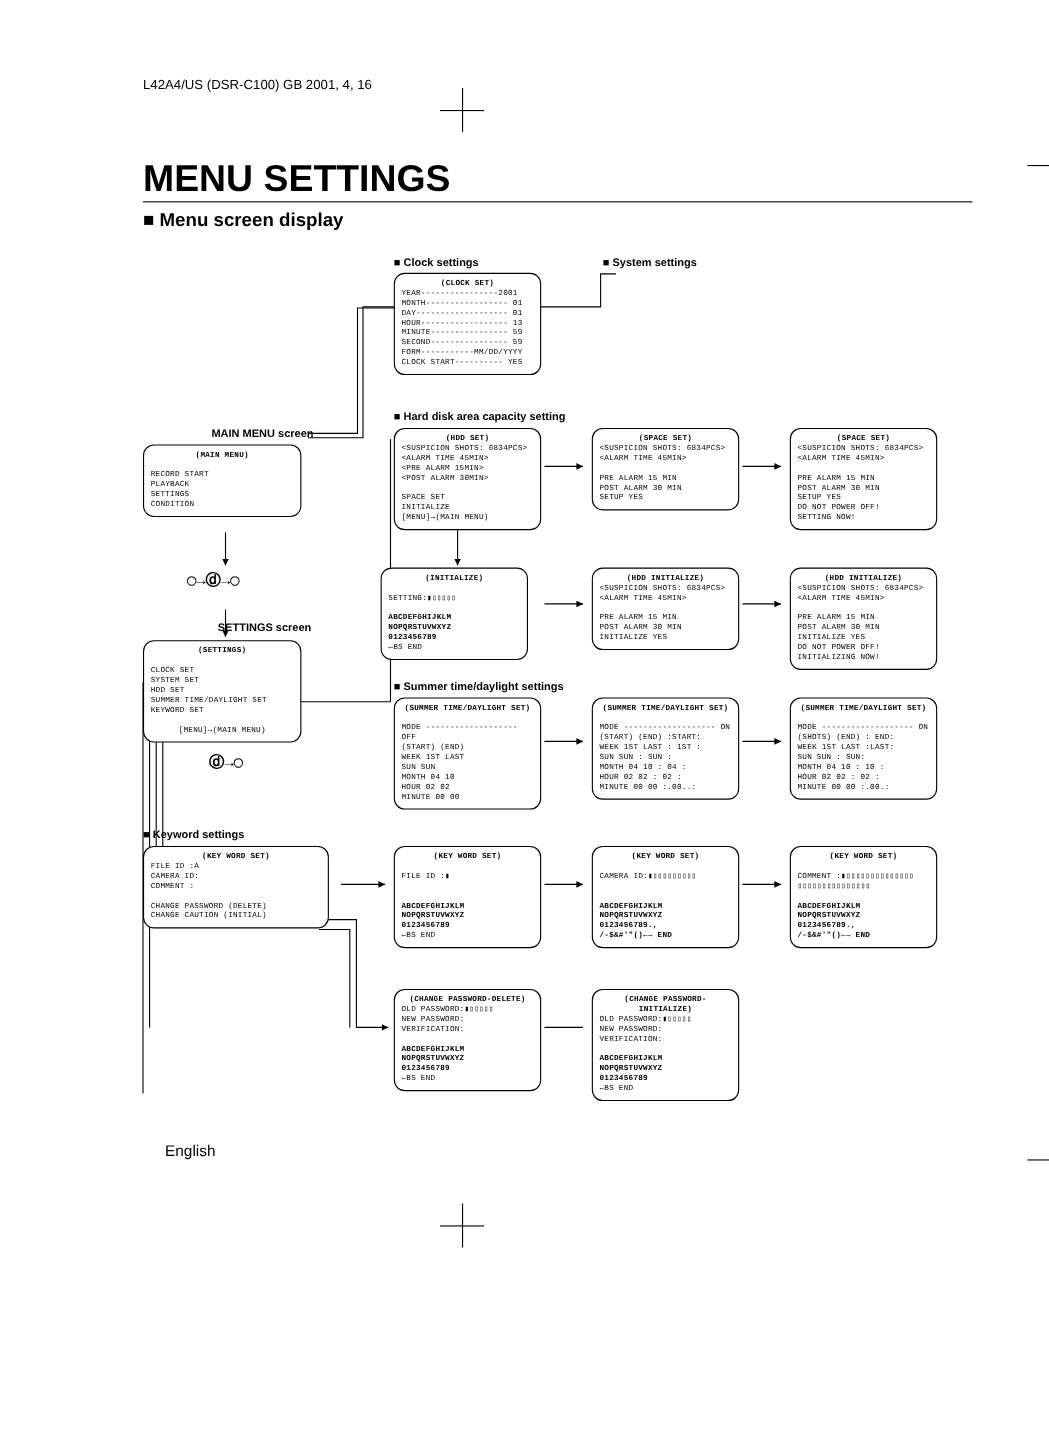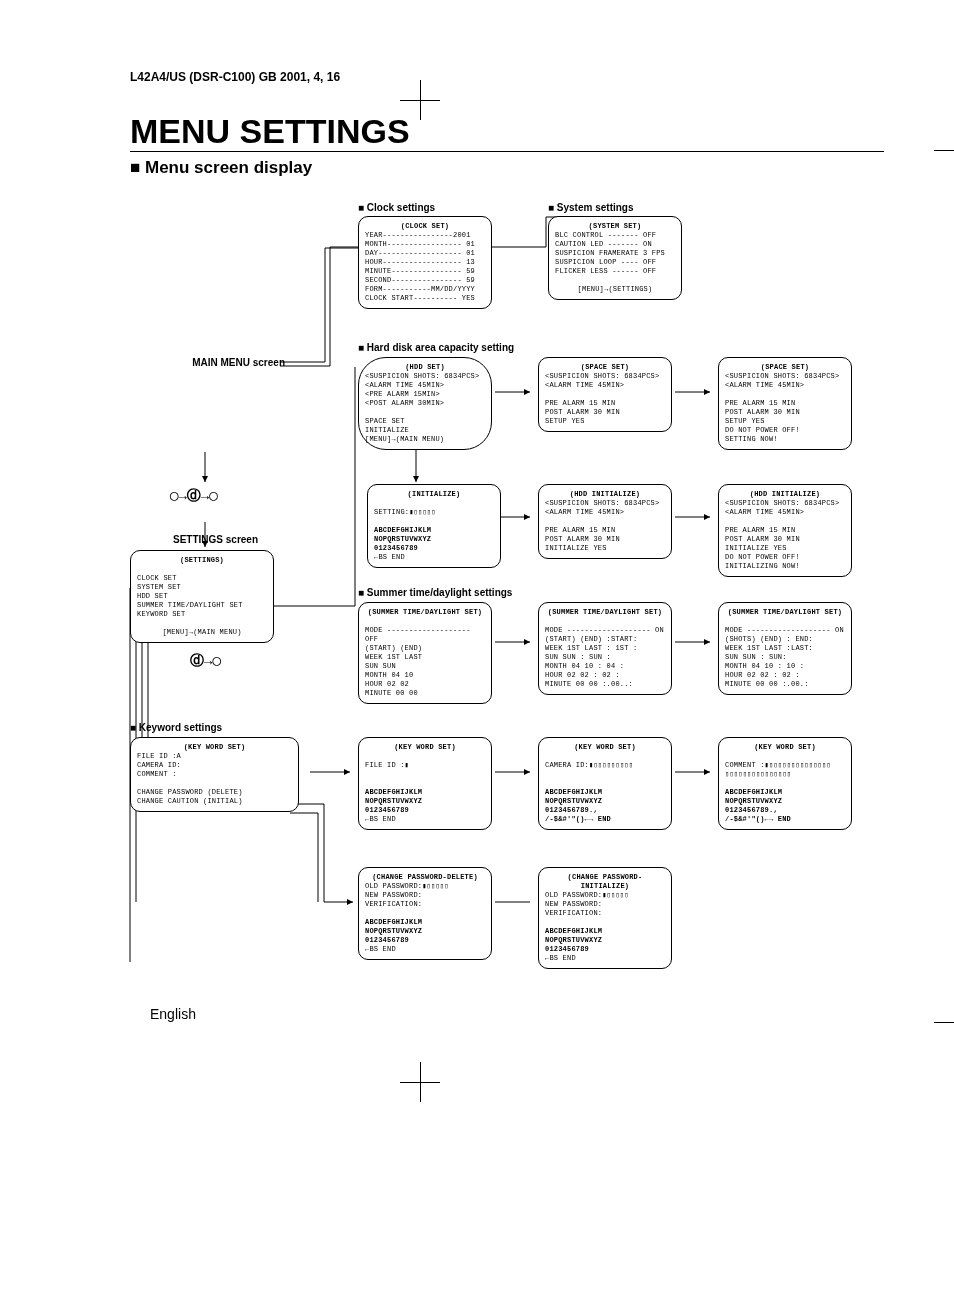--- a/index.html
+++ b/index.html
@@ -7,23 +7,22 @@
     background: #fff;
     margin: 0;
     padding: 70px 70px 60px 130px;
     width: 954px;
     box-sizing: border-box;
     color: #000;
     position: relative;
   }
   .header-line {
     font-size: 12px;
-    margin-bottom: 28px;
+    margin-bottom: 60px;
     position: relative;
-    font-weight: bold;
   }
   .cropmark {
     position: absolute;
     width: 40px;
     height: 40px;
   }
   .cropmark::before, .cropmark::after {
     content: "";
     position: absolute;
     background: #000;
@@ -166,22 +165,29 @@
 
     <line x1="48" y1="413" x2="48" y2="415" stroke="#000" stroke-width="1"></line>
   </svg>
 
   <div class="label sec" style="left:258px; top:0px;">Clock settings</div>
   <div class="label sec" style="left:448px; top:0px;">System settings</div>
   <div class="label sec" style="left:258px; top:140px;">Hard disk area capacity setting</div>
   <div class="label sec" style="left:258px; top:385px;">Summer time/daylight settings</div>
   <div class="label sec" style="left:30px;  top:520px;">Keyword settings</div>
   <div class="label" style="left:55px; top:155px; text-align:right; width:130px;">MAIN MENU screen</div>
-  <div class="label" style="left:73px; top:332px; text-align:left; width:110px;">SETTINGS screen</div>
-
+  <div class="label" style="left:73px; top:332px; text-align:right; width:110px;">SETTINGS screen</div>
+
+  <div class="box w140" style="left:30px; top:170px;">
+    <div class="btitle">(MAIN MENU)</div><br>
+    <div>RECORD START</div>
+    <div>PLAYBACK</div>
+    <div>SETTINGS</div>
+    <div>CONDITION</div>
+  </div>
 
   <div class="joystick" style="position:absolute; left:70px; top:285px;">◯→ⓓ→◯</div>
 
   <div class="box w140" style="left:30px; top:348px;">
     <div class="btitle">(SETTINGS)</div><br>
     <div>CLOCK SET</div>
     <div>SYSTEM SET</div>
     <div>HDD SET</div>
     <div>SUMMER TIME/DAYLIGHT SET</div>
     <div>KEYWORD SET</div>
@@ -196,32 +202,22 @@
     <div>YEAR----------------2001</div>
     <div>MONTH----------------- 01</div>
     <div>DAY------------------- 01</div>
     <div>HOUR------------------ 13</div>
     <div>MINUTE---------------- 59</div>
     <div>SECOND---------------- 59</div>
     <div>FORM-----------MM/DD/YYYY</div>
     <div>CLOCK START---------- YES</div>
   </div>
 
-  <div class="box w130" style="left:448px; top:14px;">
-    <div class="btitle">(SYSTEM SET)</div>
-    <div>BLC CONTROL ------- OFF</div>
-    <div>CAUTION LED ------- ON</div>
-    <div>SUSPICION FRAMERATE 3 FPS</div>
-    <div>SUSPICION LOOP ---- OFF</div>
-    <div>FLICKER LESS ------ OFF</div>
-    <br>
-    <div style="text-align:center">[MENU]→(SETTINGS)</div>
-  </div>
-
-  <div class="box w130" style="left:258px; top:155px;border-radius:28px;">
+
+  <div class="box w130" style="left:258px; top:155px;">
     <div class="btitle">(HDD SET)</div>
     <div>&lt;SUSPICION SHOTS: 6834PCS&gt;</div>
     <div>&lt;ALARM TIME       45MIN&gt;</div>
     <div>&lt;PRE ALARM        15MIN&gt;</div>
     <div>&lt;POST ALARM       30MIN&gt;</div>
     <div>&nbsp;</div>
     <div>SPACE SET</div>
     <div>INITIALIZE</div>
     <div>   [MENU]→(MAIN MENU)</div>
   </div>
@@ -239,21 +235,21 @@
     <div>&lt;SUSPICION SHOTS: 6834PCS&gt;</div>
     <div>&lt;ALARM TIME       45MIN&gt;</div>
     <div>&nbsp;</div>
     <div>PRE ALARM        15 MIN</div>
     <div>POST ALARM       30 MIN</div>
     <div>SETUP            YES</div>
     <div>  DO NOT POWER OFF!</div>
     <div>  SETTING NOW!</div>
   </div>
 
-  <div class="box w130" style="left:267px; top:282px;">
+  <div class="box w130" style="left:246px; top:282px;">
     <div class="btitle">(INITIALIZE)</div>
     <div>&nbsp;</div>
     <div>SETTING:▮▯▯▯▯▯</div>
     <div>&nbsp;</div>
     <div style="font-weight:bold">ABCDEFGHIJKLM</div>
     <div style="font-weight:bold">NOPQRSTUVWXYZ</div>
     <div style="font-weight:bold">0123456789</div>
     <div>            ←BS END</div>
   </div>
   <div class="box w130" style="left:438px; top:282px;">

